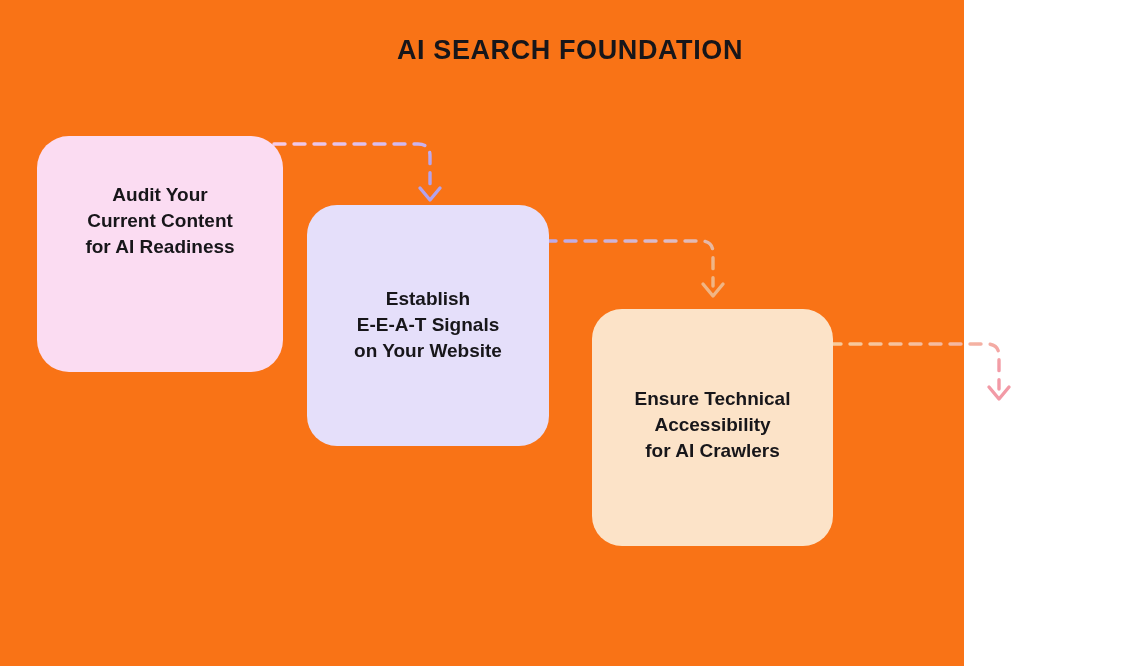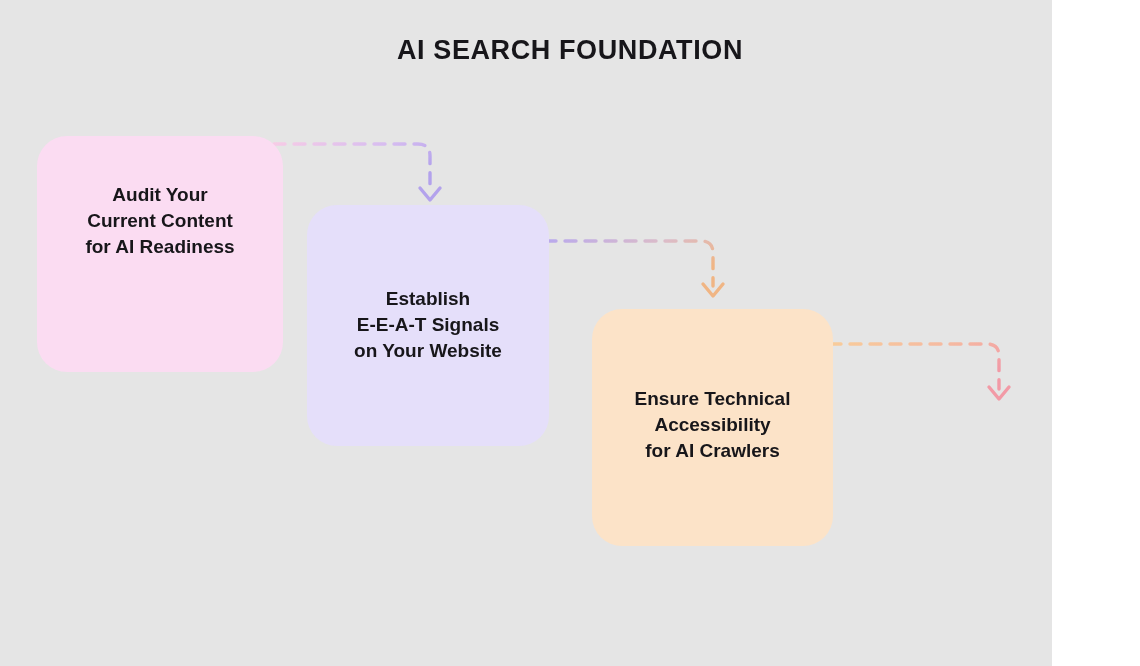--- a/index.html
+++ b/index.html
@@ -8,23 +8,23 @@
   }
   body {
     width: 1140px;
     height: 666px;
     background: #ffffff;
     font-family: "Liberation Sans", sans-serif;
     overflow: hidden;
   }
   #canvas {
     position: relative;
-    width: 1052px;
+    width: 964px;
     height: 666px;
-    background: #e5e5e5;
+    background: #f97316;
   }
   #title {
     position: absolute;
     left: 0;
     top: 35px;
     width: 1140px;
     text-align: center;
     font-size: 27px;
     font-weight: bold;
     letter-spacing: 0.6px;
@@ -104,21 +104,21 @@
       <path d="M 545 241 L 701 241 Q 713 241 713 253 L 713 286" fill="none" stroke="url(#grad-1)" stroke-width="3.4" stroke-dasharray="11 9" stroke-linecap="round"></path>
       <path d="M 703 284 L 713 296 L 723 284" fill="none" stroke="#F0B584" stroke-width="3.4" stroke-linecap="round" stroke-linejoin="round"></path>
     </g>
 
     <g>
       <path d="M 830 344 L 987 344 Q 999 344 999 356 L 999 389" fill="none" stroke="url(#grad-2)" stroke-width="3.4" stroke-dasharray="11 9" stroke-linecap="round"></path>
       <path d="M 989 387 L 999 399 L 1009 387" fill="none" stroke="#F29AA6" stroke-width="3.4" stroke-linecap="round" stroke-linejoin="round"></path>
     </g>
   </svg>
 
-  <div class="card" id="card-0" style="background-color: rgb(251, 220, 242);">
+  <div class="card" id="card-0" style="background-color: rgb(251, 220, 242); border-radius: 32px;">
     <div class="card-label">Audit Your
 Current Content
 for AI Readiness</div>
   </div>
 
   <div class="card" id="card-1" style="background-color: rgb(229, 223, 250);">
     <div class="card-label">Establish
 E-E-A-T Signals
 on Your Website</div>
   </div>

